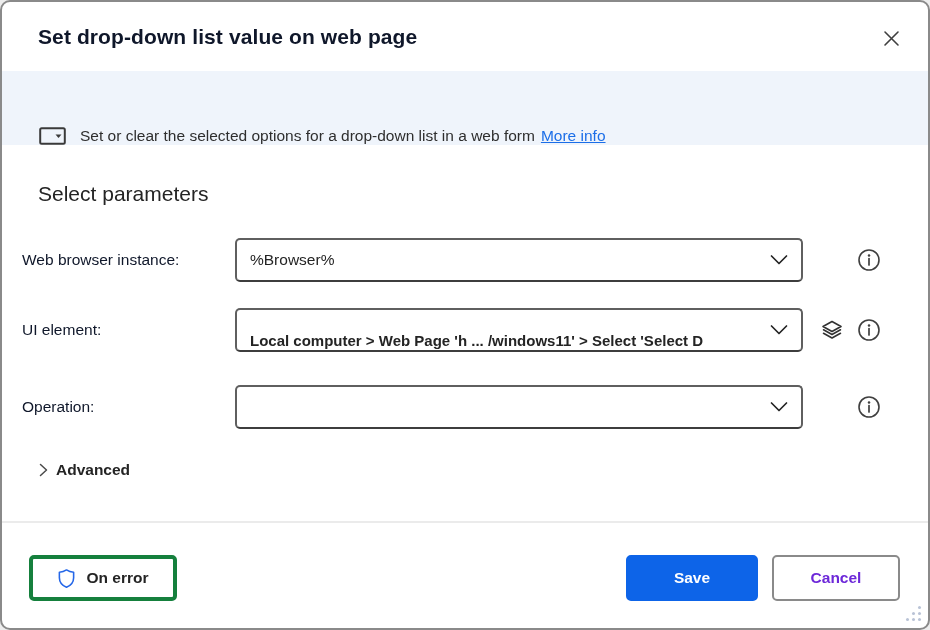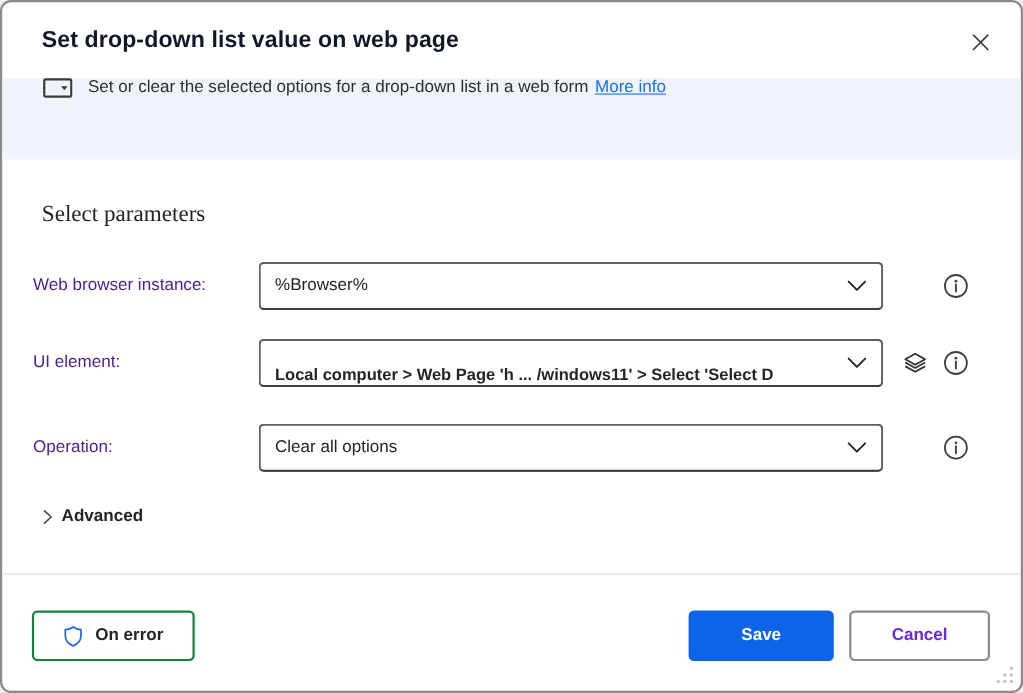--- a/index.html
+++ b/index.html
@@ -27,40 +27,40 @@
   .close-btn {
     position:absolute; right:26px; top:25px;
     width:22px; height:22px;
     display:flex; align-items:center; justify-content:center;
     cursor:pointer; background:none; border:none;
   }
   
   .banner {
     position:absolute; left:0; right:0; top:69px; height:74px;
     background:#eff4fb;
-    display:flex; align-items:flex-start;
+    display:flex; align-items:flex-end;
     padding-left:37px;
   }
   .banner-icon { flex:0 0 auto; margin-right:14px; display:flex; }
   .banner-text { font-size:15.5px; color:#2e2e2e; }
   .banner-link {
     font-size:15.5px; color:#1b6ee8; text-decoration:underline;
     margin-left:6px; cursor:pointer;
   }
   
   .section-heading {
     position:absolute; left:36px; top:180px;
-    font-size:21px; font-weight:400; color:#242424;font-family:Liberation Serif, serif;
+    font-size:21px; font-weight:400; color:#242424;
   }
   .row { position:absolute; left:0; right:0; height:44px; }
   .row-1 { top:236px; } .row-2 { top:306px; } .row-3 { top:383px; }
   .row-label {
-    position:absolute; left:28px; top:0; height:44px;
+    position:absolute; left:20px; top:0; height:44px;
     display:flex; align-items:center;
-    font-size:15.5px; color:#4c1d95;
+    font-size:15.5px; color:#0f172a;
   }
   .combobox {
     position:absolute; left:233px; top:0;
     width:568px; height:44px;
     background:#ffffff;
     border:2px solid #5f5f5f;
     border-bottom-color:#3d3d3d;
     border-radius:5px;
     display:flex; align-items:center;
     padding:0 42px 0 13px;
@@ -100,21 +100,21 @@
   .btn {
     position:absolute; top:553px; height:46px;
     border-radius:5px;
     display:flex; align-items:center; justify-content:center;
     font-family:"Liberation Sans", sans-serif;
     font-size:15.5px; font-weight:700;
     cursor:pointer;
   }
   .btn-onerror {
     left:27px; width:148px;
-    background:#ffffff; border:2px solid #15803d; color:#242424;
+    background:#ffffff; border:4px solid #15803d; color:#242424;
     gap:10px;
   }
   .btn-save {
     left:624px; width:132px;
     background:#0d64e8; border:2px solid #0d64e8; color:#ffffff;
   }
   .btn-cancel {
     left:770px; width:128px;
     background:#ffffff; border:2px solid #8a8a8a; color:#6d28d9;
   }
@@ -199,21 +199,20 @@
         <circle cx="12" cy="12" r="10" fill="none" stroke="#3f3f3f" stroke-width="1.6"></circle>
         <circle cx="12" cy="7.6" r="1.25" fill="#3f3f3f"></circle>
         <path d="M12 10.6 L12 17" stroke="#3f3f3f" stroke-width="1.7" stroke-linecap="round"></path>
       </svg>
     </button>
   </div>
 
   <div class="row row-3">
     <div class="row-label">Operation:</div>
     <div class="combobox">
-      <span class="combo-value">Clear all options</span>
       <span class="combo-chevron">
         <svg width="18" height="11" viewBox="0 0 18 11">
             <path d="M1.5 1.5 L9 9 L16.5 1.5" stroke="#242424" stroke-width="1.7" fill="none" stroke-linecap="round" stroke-linejoin="round"></path>
           </svg>
       </span>
     </div>
     <button class="icon-btn icon-info">
       <svg width="24" height="24" viewBox="0 0 24 24">
         <circle cx="12" cy="12" r="10" fill="none" stroke="#3f3f3f" stroke-width="1.6"></circle>
         <circle cx="12" cy="7.6" r="1.25" fill="#3f3f3f"></circle>

